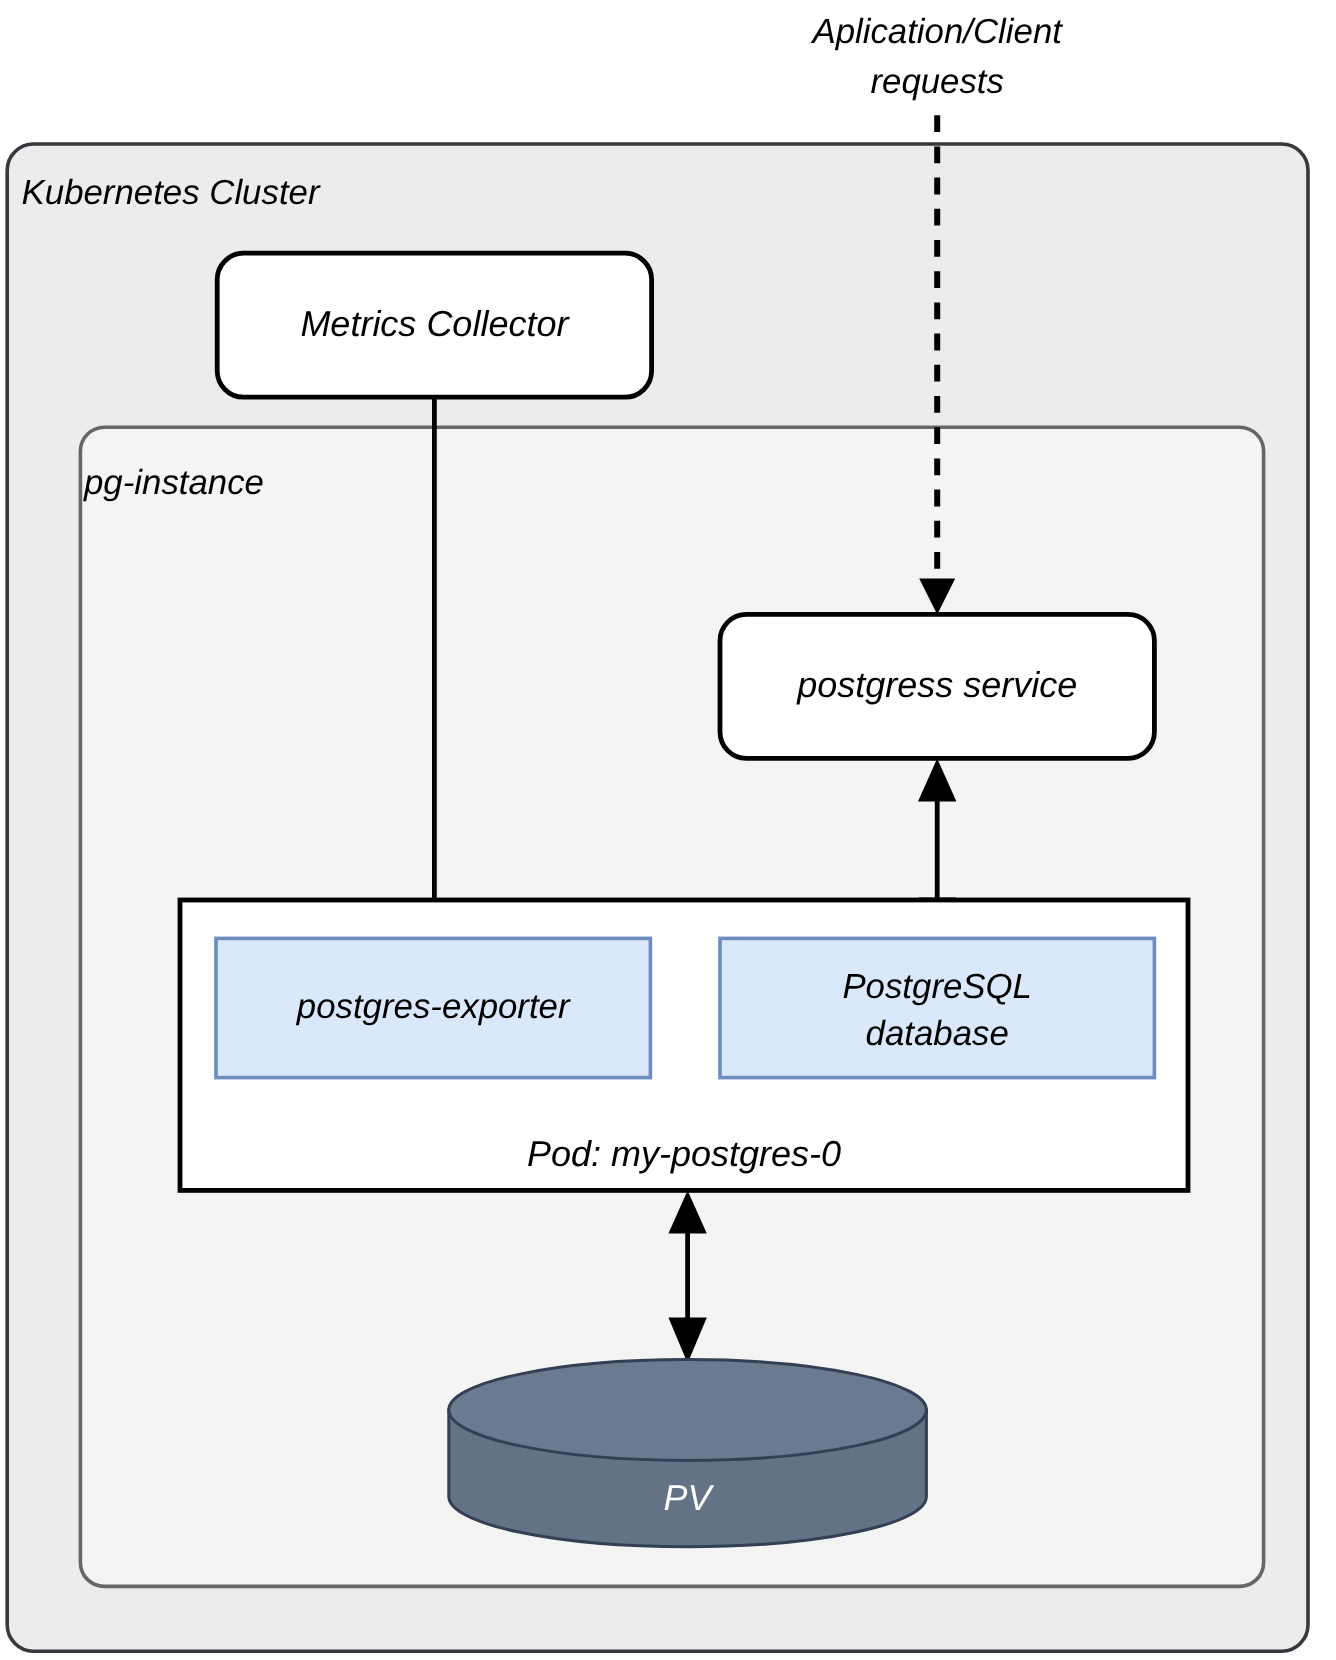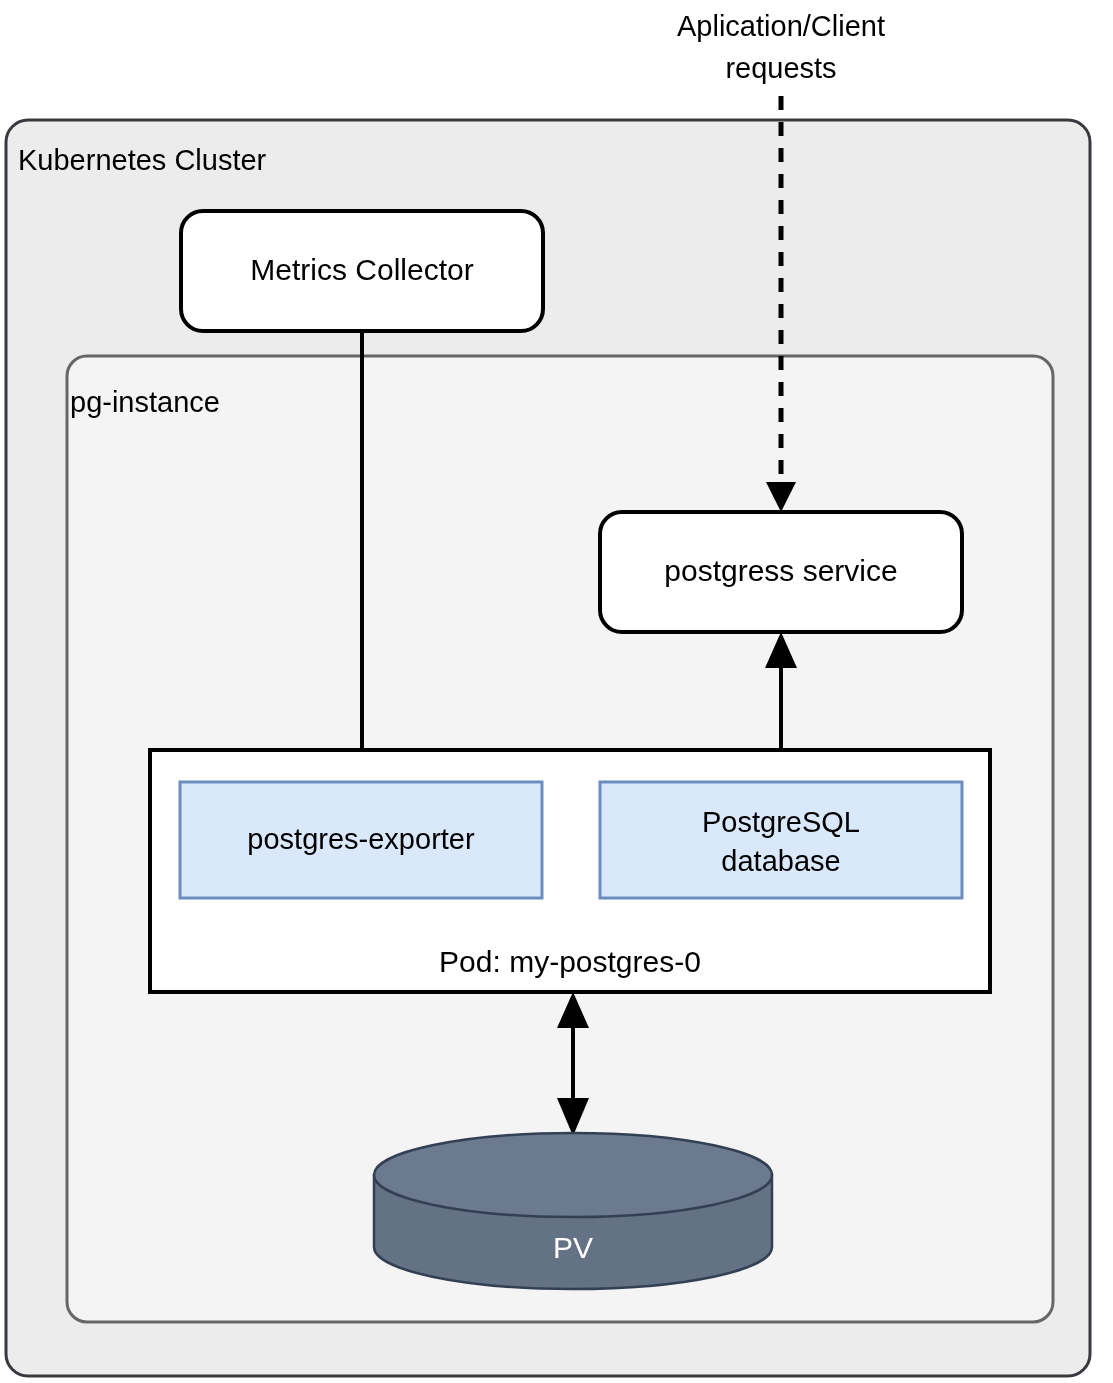--- a/index.html
+++ b/index.html
@@ -10,20 +10,21 @@
   body {
     width: 1113px;
     height: 1383px;
     font-family: "Liberation Sans", sans-serif;
     overflow: hidden;
   }
   #diagram-root {
     position: relative;
     width: 881px;
     height: 1383px;
+    font-style: italic;
   }
   svg#diagram {
     display: block;
     width: 1113px;
     height: 1383px;
   }
   .container-shape {
     stroke-linejoin: round;
   }
   .cluster-rect {

